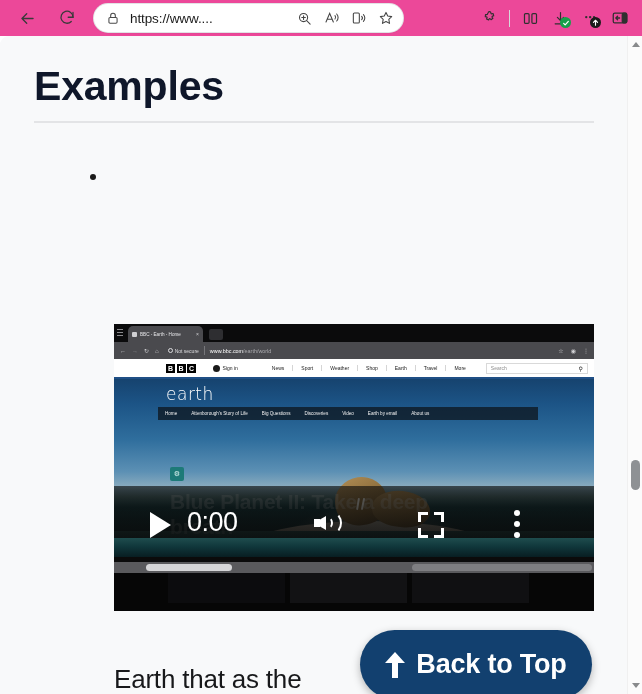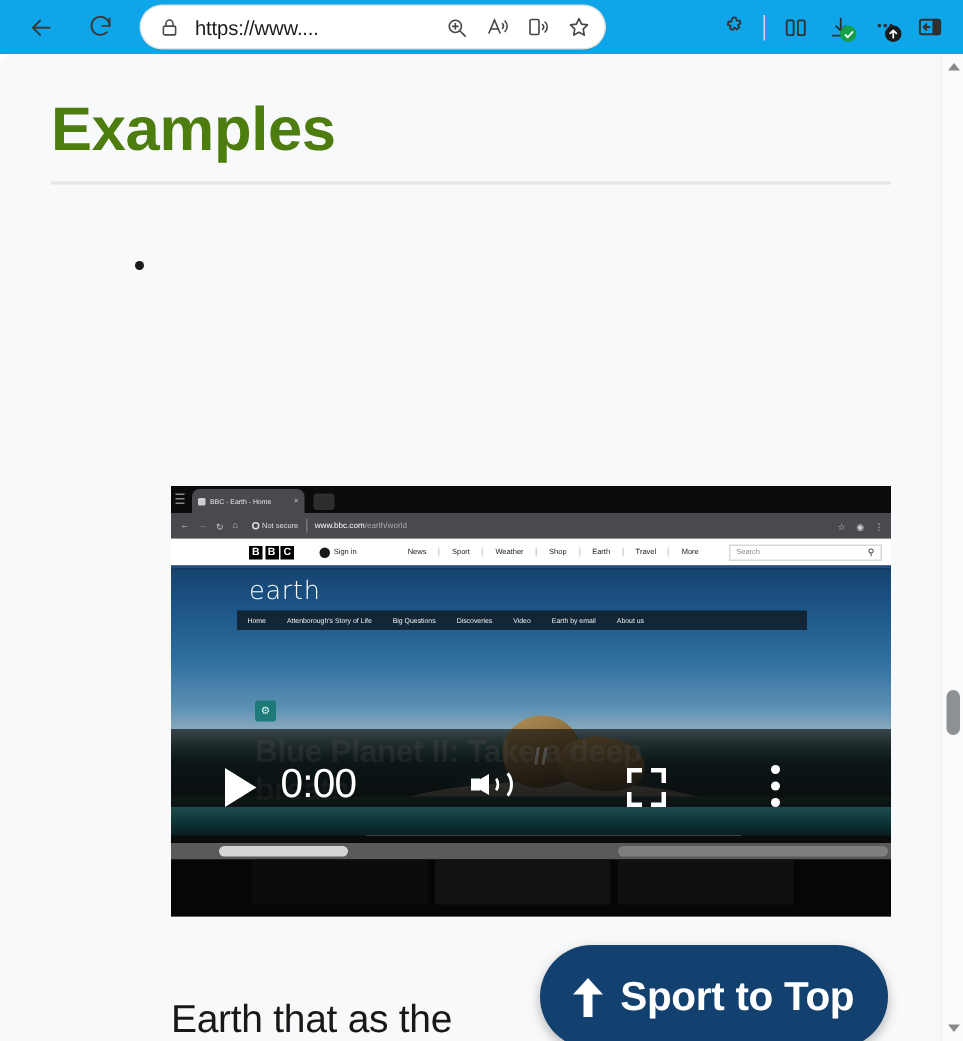--- a/index.html
+++ b/index.html
@@ -7,21 +7,21 @@
     width: 642px; height: 694px;
     font-family: "Liberation Sans", sans-serif;
     background: #ffffff;
     overflow: hidden;
   }
 
   
   #browser-toolbar {
     position: absolute; left: 0; top: 0;
     width: 642px; height: 36px;
-    background: #0ea5e9;
+    background: #ec4899;
     display: flex; align-items: center;
   }
   .nav-btn {
     width: 34px; height: 30px;
     display: flex; align-items: center; justify-content: center;
     border-radius: 6px; flex: none;
     color: #3a3a3a;
   }
   #back-button { margin-left: 10px; }
   #reload-button { margin-left: 6px; }
@@ -88,21 +88,21 @@
   #page-canvas {
     position: absolute; left: 0; top: 0;
     width: 627px; height: 658px;
     background: #f8f9fa;
     border-top-left-radius: 9px;
   }
 
   #page-title {
     position: absolute; left: 34px; top: 27px;
     font-size: 41px; font-weight: bold;
-    color: #4d7c0f;
+    color: #0f172a;
     letter-spacing: -0.2px;
   }
   #title-rule {
     position: absolute; left: 34px; top: 85px;
     width: 560px; height: 2px;
     background: #e3e4e6;
   }
 
   #bullet-list { position: absolute; left: 34px; top: 115px; width: 560px; }
   .bullet-row { position: relative; padding-left: 60px; }
@@ -619,21 +619,21 @@
     <div id="bottom-paragraph">
       <span>Earth that as the</span><br>
       
     </div>
 
     <div id="back-to-top">
       <span id="back-to-top-arrow">
         <span class="head"></span>
           <span class="stem"></span>
       </span>
-      <span id="back-to-top-label">Sport to Top</span>
+      <span id="back-to-top-label">Back to Top</span>
     </div>
 
   </div>
 </div>
 
 <div id="page-scrollbar">
   <div id="scroll-up-arrow">
       <i></i>
     </div>
   <div id="scroll-thumb"></div>

